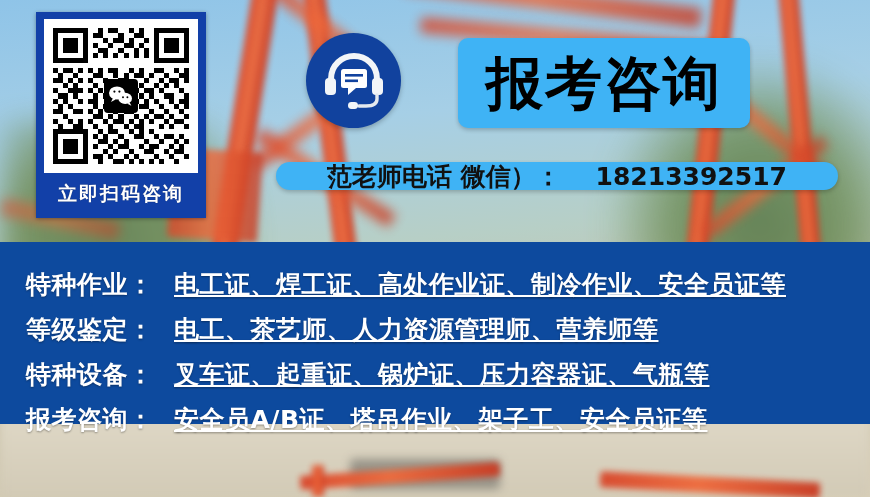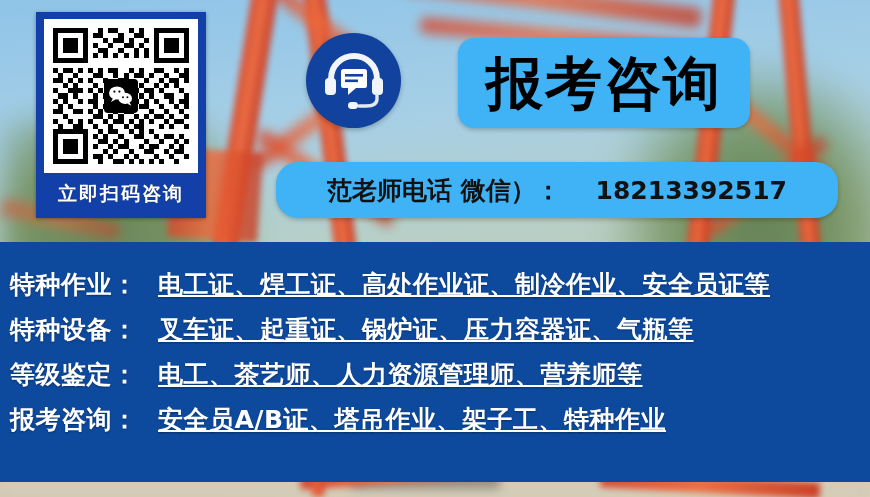--- a/index.html
+++ b/index.html
@@ -133,51 +133,51 @@
     position: absolute;
     background: #3fb3f5;
     display: flex;
     align-items: center;
     justify-content: center;
     box-shadow: 0 2px 4px rgba(0,0,0,.22);
   }
   .pill-title {
     left: 458px; top: 38px;
     width: 292px; height: 90px;
-    border-radius: 16px;
+    border-radius: 10px;
   }
   .pill-title .pill-text {
     font-family: "DejaVu Sans", "Liberation Sans", sans-serif;
     font-size: 57px;
     font-weight: bold;
     color: #000000;
     letter-spacing: 2px;
     line-height: 1;
   }
   .pill-phone {
     left: 276px; top: 162px;
-    width: 562px; height: 56px;
+    width: 562px; height: 28px;
     border-radius: 22px;
   }
   .pill-phone .pill-text {
     font-family: "DejaVu Sans", "Liberation Sans", sans-serif;
     font-size: 25px;
     font-weight: bold;
     color: #111111;
     white-space: pre;
     line-height: 1;
   }
 
   
   .info-panel {
     position: absolute;
     left: 0; top: 242px;
-    width: 870px; height: 240px;
+    width: 870px; height: 182px;
     background: #0d4a9e;
-    padding: 26px 0 0 0;
+    padding: 26px 0 0 16px;
     box-sizing: border-box;
   }
   .info-row {
     display: flex;
     align-items: baseline;
     height: 45px;
     padding-left: 10px;
     font-family: "DejaVu Sans", "Liberation Sans", sans-serif;
     font-weight: bold;
     color: #ffffff;
@@ -478,29 +478,29 @@
   </div>
 
   <div class="info-panel">
 
     <div class="info-row">
       <span class="info-label">特种作业：</span>
       <span class="info-value">电工证、焊工证、高处作业证、制冷作业、安全员证等</span>
     </div>
 
     <div class="info-row">
+      <span class="info-label">等级鉴定：</span>
+      <span class="info-value">电工、茶艺师、人力资源管理师、营养师等</span>
+    </div>
+
+    <div class="info-row">
       <span class="info-label">特种设备：</span>
       <span class="info-value">叉车证、起重证、锅炉证、压力容器证、气瓶等</span>
     </div>
 
     <div class="info-row">
-      <span class="info-label">等级鉴定：</span>
-      <span class="info-value">电工、茶艺师、人力资源管理师、营养师等</span>
+      <span class="info-label">报考咨询：</span>
+      <span class="info-value">安全员A/B证、塔吊作业、架子工、安全员证等</span>
     </div>
 
-    <div class="info-row">
-      <span class="info-label">报考咨询：</span>
-      <span class="info-value">安全员A/B证、塔吊作业、架子工、特种作业</span>
-    </div>
-
   </div>
 
 </div>
 
 </body></html>

